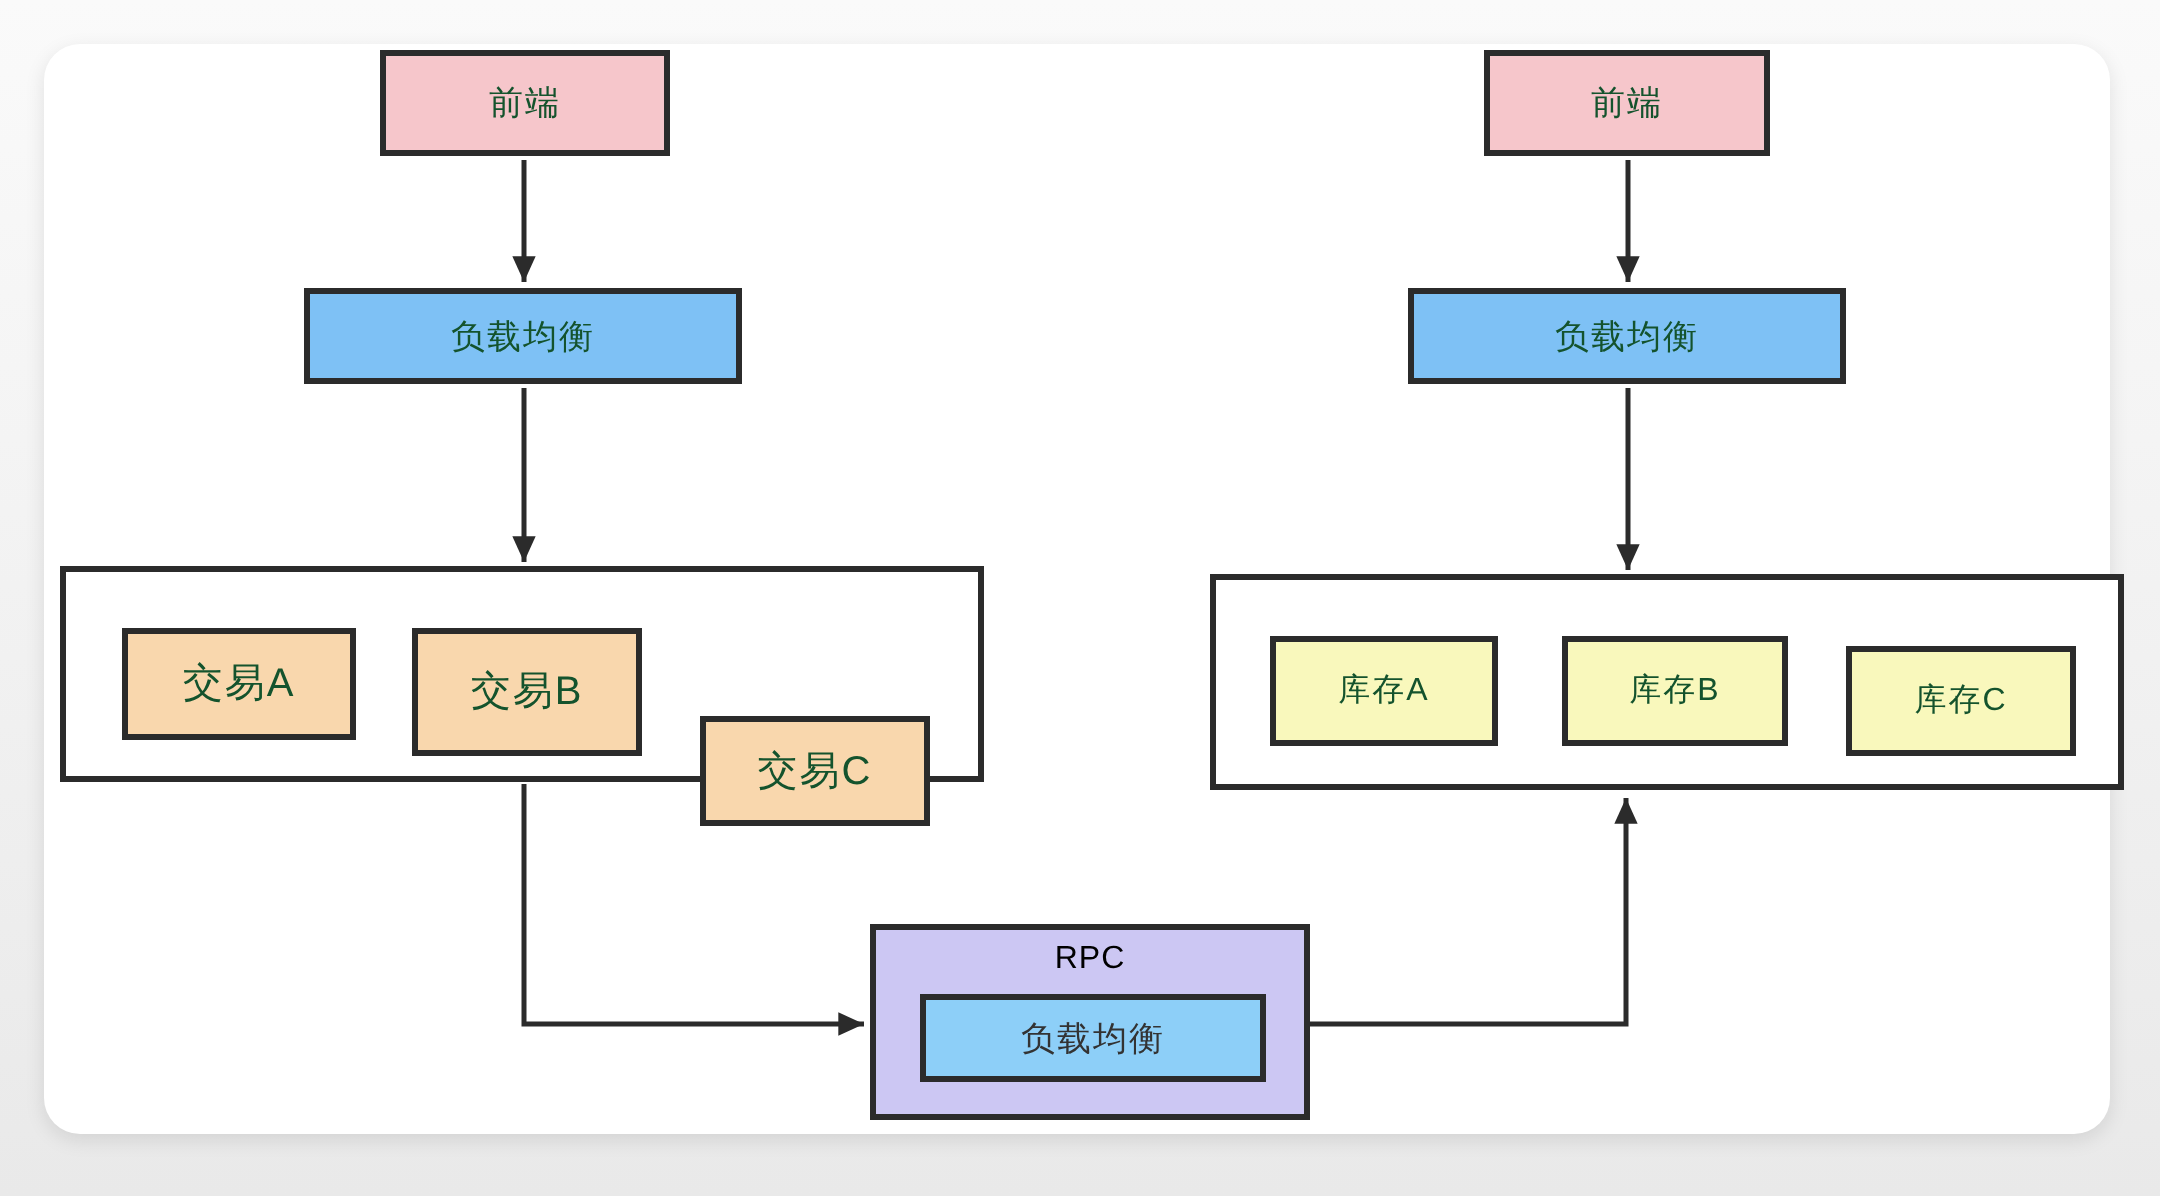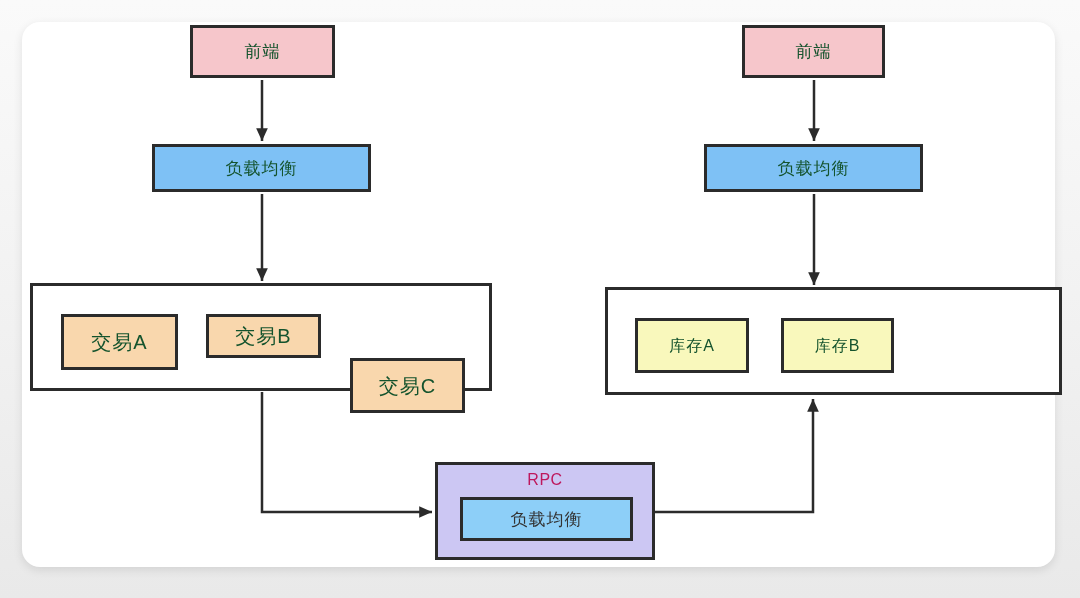--- a/index.html
+++ b/index.html
@@ -37,35 +37,35 @@
     white-space: nowrap;
   }
   .frontend   { background: #f6c6cb; }
   .lb         { background: #7ec1f5; }
   .svc-trade  { background: #f9d7ad; font-size: 20px; }
   .svc-stock  { background: #f9f8bc; font-size: 16px; }
   .cluster    { background: #ffffff; border: 3px solid #2b2b2b; position: absolute; }
   .rpc-group  { background: #ccc7f3; border: 3px solid #2b2b2b; position: absolute; }
   .rpc-title  {
     position: absolute; left: 0; right: 0; top: 6px;
-    text-align: center; color: #be185d; font-size: 16px; letter-spacing: 0.5px;
+    text-align: center; color: #000000; font-size: 16px; letter-spacing: 0.5px;
   }
   .rpc-lb {
     position: absolute;
     background: #8dcff8;
     border: 3px solid #2b2b2b;
     display: flex; align-items: center; justify-content: center;
     color: #333333; font-size: 17px; letter-spacing: 1px;
   }
   
   #n-left-frontend  { left: 190px; top: 25px;  width: 145px; height: 53px; }
   #n-left-lb        { left: 152px; top: 144px; width: 219px; height: 48px; }
   #n-left-cluster   { left: 30px;  top: 283px; width: 462px; height: 108px; }
   #n-trade-a        { left: 28px;  top: 28px;  width: 117px; height: 56px; position: absolute; }
-  #n-trade-b        { left: 173px; top: 28px;  width: 115px; height: 44px; position: absolute; text-align: center; }
+  #n-trade-b        { left: 173px; top: 28px;  width: 115px; height: 64px; position: absolute; text-align: center; }
   #n-trade-c        { left: 317px; top: 32px;  width: 115px; height: 55px; position: absolute; margin-top: 40px; }
   #n-right-frontend { left: 742px; top: 25px;  width: 143px; height: 53px; }
   #n-right-lb       { left: 704px; top: 144px; width: 219px; height: 48px; }
   #n-right-cluster  { left: 585px; top: 287px; width: 457px; height: 108px; margin-left: 20px; }
   #n-stock-a        { left: 27px;  top: 28px;  width: 114px; height: 55px; position: absolute; }
   #n-stock-b        { left: 173px; top: 28px;  width: 113px; height: 55px; position: absolute; }
   #n-stock-c        { left: 315px; top: 33px;  width: 115px; height: 55px; position: absolute; }
   #n-rpc-group      { left: 435px; top: 462px; width: 220px; height: 98px; }
   #n-rpc-lb         { left: 22px;  top: 32px;  width: 173px; height: 44px; }
   svg.connectors { position: absolute; left: 0; top: 0; }
@@ -101,20 +101,21 @@
     <div id="n-trade-c" class="node svc-trade">交易C</div>
   </div>
 
   <div id="n-right-frontend" class="node frontend">前端</div>
 
   <div id="n-right-lb" class="node lb">负载均衡</div>
 
   <div id="n-right-cluster" class="cluster">
     <div id="n-stock-a" class="node svc-stock">库存A</div>
     <div id="n-stock-b" class="node svc-stock">库存B</div>
+    <div id="n-stock-c" class="node svc-stock">库存C</div>
   </div>
 
   <div id="n-rpc-group" class="rpc-group">
     <div class="rpc-title">RPC</div>
     <div id="n-rpc-lb" class="rpc-lb">负载均衡</div>
   </div>
 
 </div>
 
 </body></html>

